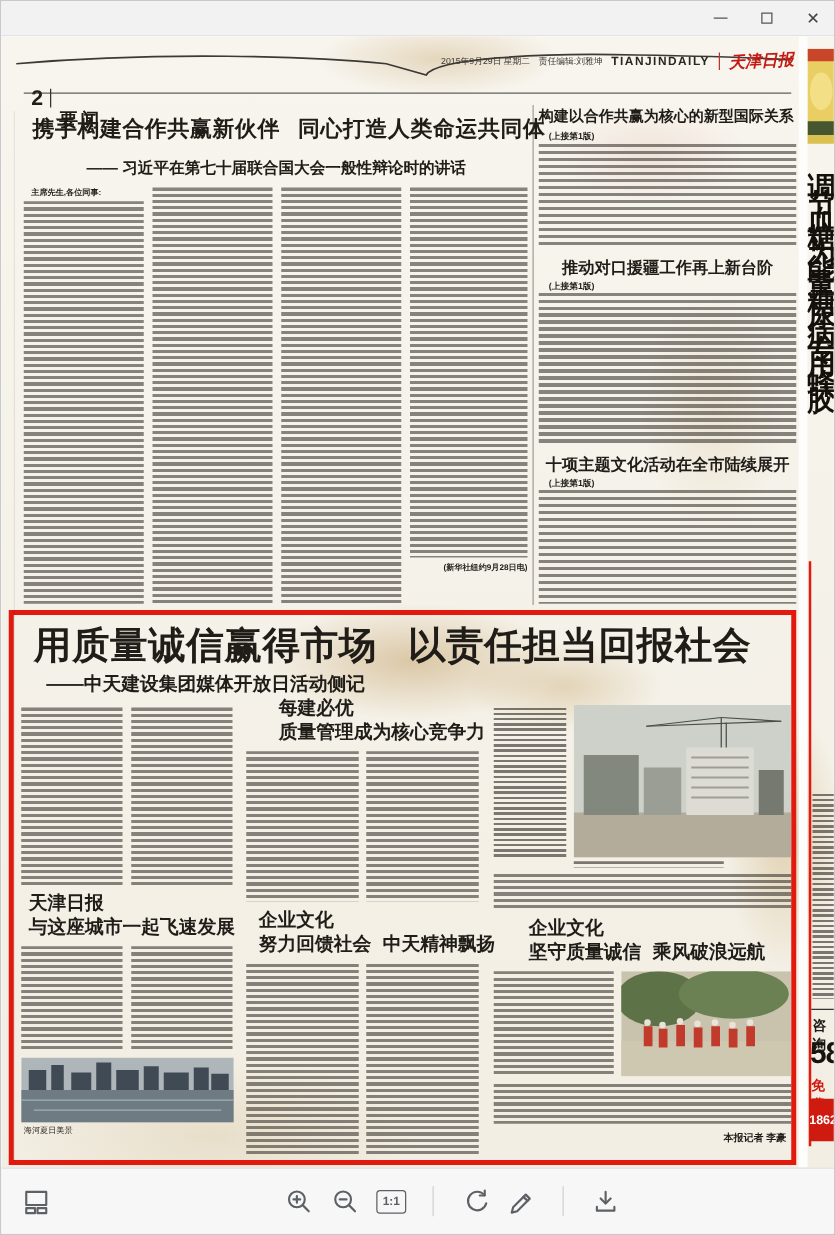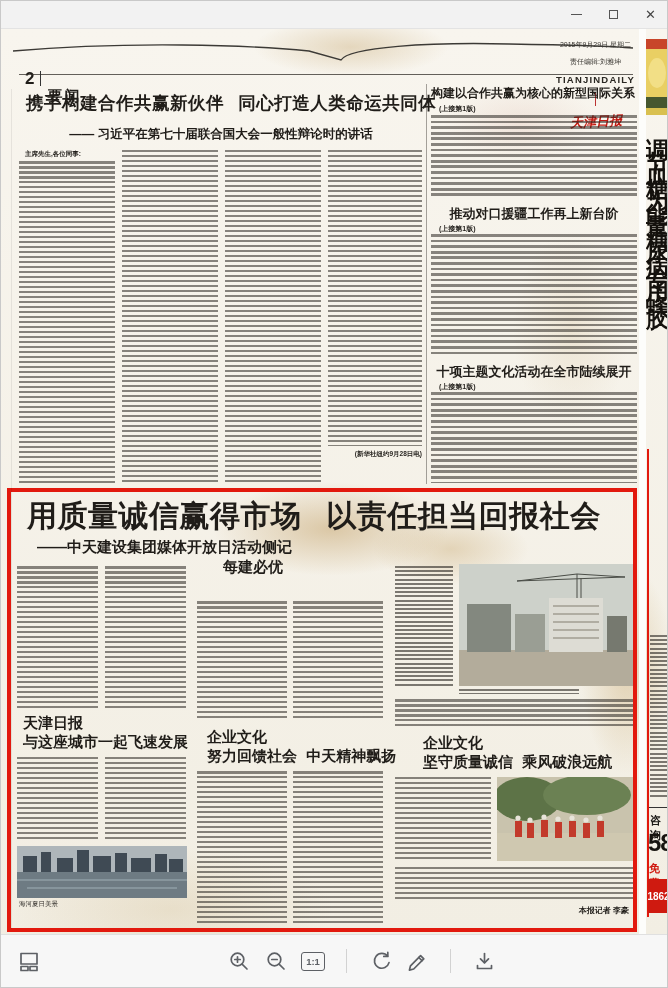--- a/index.html
+++ b/index.html
@@ -91,21 +91,21 @@
       </div>
   </div>
 
   <div class="viewer">
     <div class="paper">
 
       <svg class="abs" style="left:8px;top:4px;" width="630" height="30">
         <path d="M4,18 C120,8 240,12 300,18 L332,27 C340,14 420,9 500,11 C560,12 600,13 624,15" stroke="#3c3a36" stroke-width="1.4" fill="none"></path>
       </svg>
 
-      <div class="abs" style="right:34px;top:11px;display:flex;align-items:center;gap:7px;flex-direction:column;">
+      <div class="abs" style="right:34px;top:11px;display:flex;align-items:center;gap:7px;">
         <span class="datetxt">2015年9月29日 星期二</span>
         <span class="datetxt">责任编辑:刘雅坤</span>
         <span class="brand-en">TIANJINDAILY</span>
         <span style="width:1px;height:14px;background:#b33;"></span>
         <span class="brand-cn">天津日报</span>
       </div>
 
       <div class="abs ink" style="left:24px;top:22px;display:flex;align-items:center;gap:6px;">
         <span class="pageno">2</span>
         <span style="width:1px;height:15px;background:#333;"></span>
@@ -166,20 +166,21 @@
         </g>
         <g stroke="#9fb0b6" stroke-width="1">
             <line x1="0" y1="34" x2="170" y2="34"></line>
             <line x1="10" y1="42" x2="160" y2="42"></line>
           </g>
       </svg>
       <div class="abs caption" style="left:18px;top:871px;">海河夏日美景</div>
 
       <div class="abs ink" style="left:222px;top:528px;">
         <div class="kicker">每建必优</div>
+        <div class="ktitle">质量管理成为核心竞争力</div>
       </div>
       <div class="abs sim" style="left:196px;top:572px;width:90px;height:120px;"></div>
       <div class="abs sim" style="left:292px;top:572px;width:90px;height:120px;"></div>
       <div class="abs ink" style="left:206px;top:698px;">
         <div class="kicker">企业文化</div>
         <div class="ktitle">努力回馈社会 中天精神飘扬</div>
       </div>
       <div class="abs sim" style="left:196px;top:742px;width:90px;height:154px;"></div>
       <div class="abs sim" style="left:292px;top:742px;width:90px;height:154px;"></div>
 

